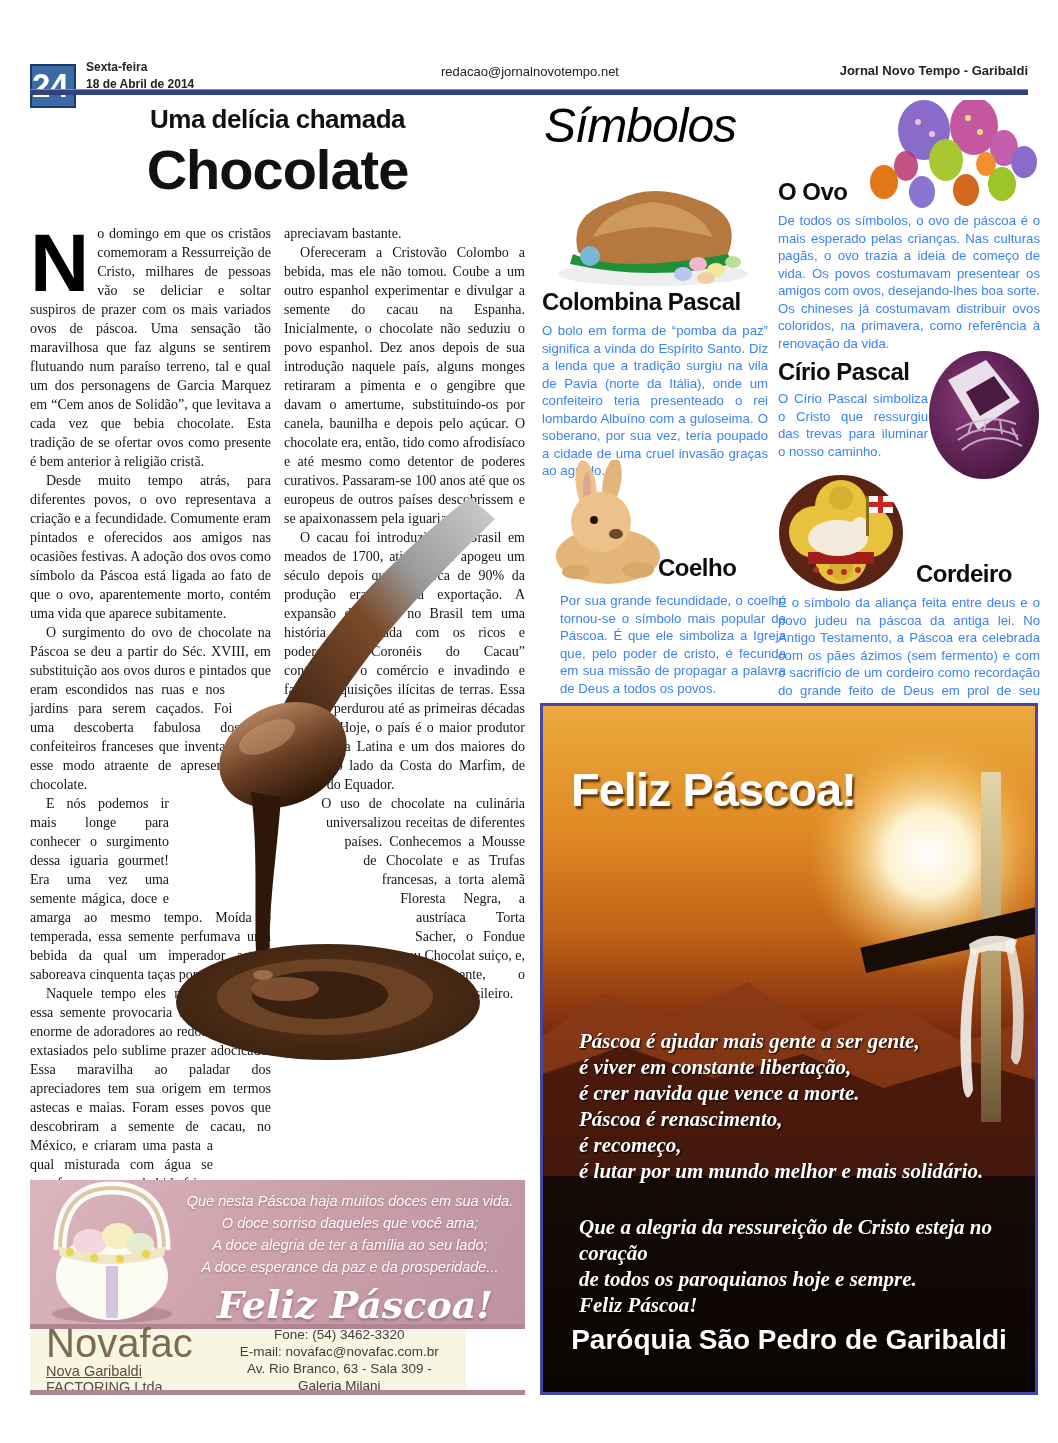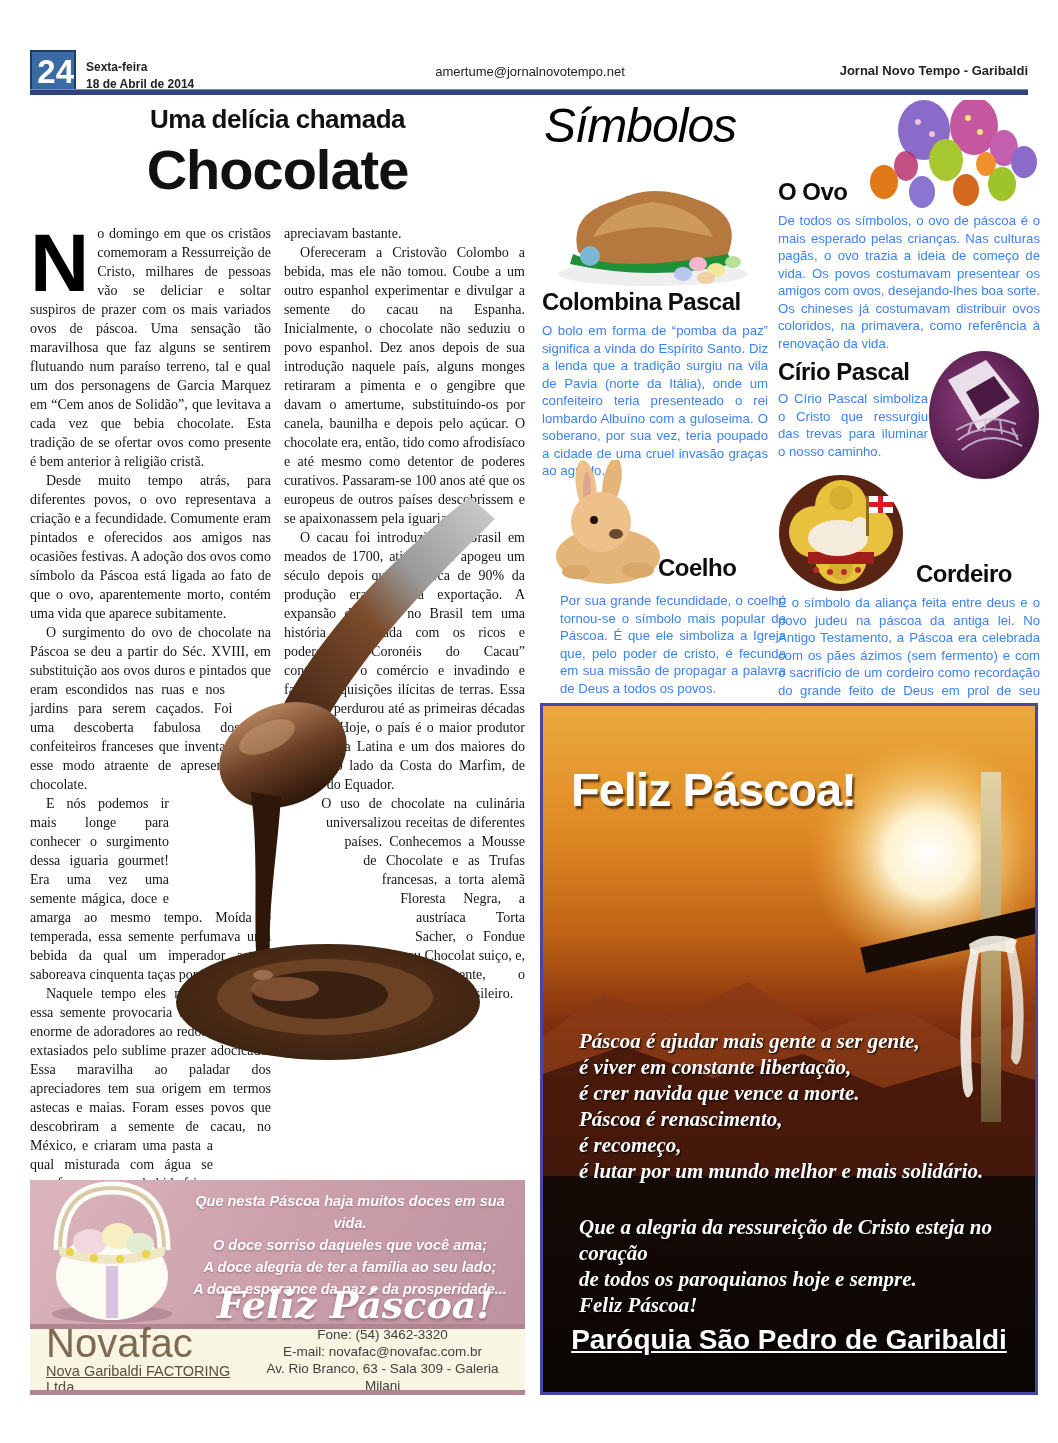--- a/index.html
+++ b/index.html
@@ -1,19 +1,19 @@
 <!DOCTYPE html>
 <html><head>
 <meta charset="utf-8">
 <style>
   html,body{margin:0;padding:0;background:#ffffff;}
   body{width:1058px;height:1443px;position:relative;font-family:"Liberation Sans",sans-serif;color:#111;overflow:hidden;}
 
   
-  .hdr-pagebox{position:absolute;left:30px;top:50px;width:46px;height:44px;background:#3a6ba5;border:2px solid #1d3a6e;box-sizing:border-box;color:#fff;font-weight:bold;font-size:33px;text-align:right;line-height:40px;}
+  .hdr-pagebox{position:absolute;left:30px;top:64px;width:46px;height:44px;background:#3a6ba5;border:2px solid #1d3a6e;box-sizing:border-box;color:#fff;font-weight:bold;font-size:33px;text-align:left;line-height:40px;}
   .hdr-date{position:absolute;left:86px;top:50px;font-size:12px;font-weight:bold;color:#222;line-height:17px;margin-top:9px;}
   .hdr-mail{position:absolute;left:420px;top:64px;width:220px;text-align:center;font-size:13px;color:#222;}
   .hdr-paper{position:absolute;right:30px;top:63px;font-size:13px;font-weight:bold;color:#222;}
   .hdr-rule{position:absolute;left:30px;top:89px;width:998px;height:5px;background:#32427f;border-top:1px solid #7d8bc0;}
 
   
   .article{position:absolute;left:30px;top:104px;width:495px;}
   .kicker{text-align:center;font-size:26px;font-weight:bold;letter-spacing:-0.5px;}
   .headline{text-align:center;font-size:56px;font-weight:bold;letter-spacing:-1px;margin-top:2px;}
   .columns{display:flex;gap:13px;margin-top:22px;}
@@ -25,52 +25,52 @@
   .fr-a{float:right;width:46px;height:118px;shape-outside:polygon(100% 0,0 0,100% 100%);}
   .fr-b{float:right;width:56px;height:100px;}
   .fr-c{float:right;width:58px;height:152px;}
   .fl-a{float:left;width:150px;height:250px;shape-outside:polygon(0 0,26% 14%,88% 52%,58% 100%,0 100%);}
 
   .choc-art{position:absolute;left:165px;top:497px;width:330px;height:575px;pointer-events:none;}
 
   
   .pinkad{position:absolute;left:30px;top:1180px;width:495px;height:220px;}
   .pinkad-top{position:absolute;left:0;top:0;width:495px;height:144px;background:linear-gradient(120deg,#dcb6bd 0%,#cda2ac 45%,#bd93a0 100%);overflow:hidden;}
-  .pinkad-lines{position:absolute;left:150px;top:10px;width:340px;text-align:center;color:#fff;font-style:italic;font-weight:bold;font-size:14.5px;line-height:22px;text-shadow:0 1px 2px rgba(120,70,90,.55);}
+  .pinkad-lines{position:absolute;left:150px;top:10px;width:340px;text-align:center;color:#fff;font-style:italic;font-weight:normal;font-size:14.5px;line-height:22px;text-shadow:0 1px 2px rgba(120,70,90,.55);}
   .pinkad-script{position:absolute;left:160px;top:102px;width:330px;text-align:center;color:#fff;font-family:"DejaVu Serif",serif;font-style:italic;font-weight:bold;font-size:38px;text-shadow:0 2px 3px rgba(120,70,90,.6);}
   .pinkad-bar{position:absolute;left:0;width:495px;height:5px;background:#b08490;}
-  .pinkad-cream{position:absolute;left:0;top:149px;width:495px;height:61px;background:#f8f5e2;display:flex;align-items:center;}
+  .pinkad-cream{position:absolute;left:0;top:149px;width:436px;height:61px;background:#f8f5e2;display:flex;align-items:center;}
   .novafac-name{font-size:40px;color:#7d6a50;line-height:38px;margin-left:16px;}
   .novafac-sub{font-size:14.5px;color:#5c4c3c;text-decoration:underline;margin-left:16px;margin-top:1px;}
   .novafac-contact{margin-left:auto;margin-right:14px;text-align:center;font-size:13.5px;line-height:17px;color:#3f3f3f;}
 
   
   .sym{position:absolute;left:540px;top:98px;width:500px;height:600px;}
   .sym-title{position:absolute;left:4px;top:0;font-size:48px;font-style:italic;letter-spacing:-1px;color:#000;}
   .sym-h{font-size:24px;font-weight:bold;color:#0d0d0d;letter-spacing:-0.5px;}
   .sym-p{font-size:13.2px;line-height:17.5px;text-align:justify;color:#3b82f6;}
   .abs{position:absolute;}
 
   
   .parish{position:absolute;left:540px;top:703px;width:498px;height:692px;border:3px solid #4646a5;box-sizing:border-box;overflow:hidden;background:#0a0504;}
   .parish svg{position:absolute;left:0;top:0;}
   .parish-headline{position:absolute;left:28px;top:56px;font-size:47px;font-weight:bold;color:#fff;letter-spacing:-1px;text-shadow:2px 3px 2px rgba(60,30,5,.8);}
   .poem{position:absolute;left:36px;top:322px;font-family:"Liberation Serif",serif;font-style:italic;font-weight:bold;color:#fff;font-size:21px;line-height:26px;text-shadow:1px 1px 2px #000;}
   .poem2{top:508px;}
-  .parish-sign{position:absolute;left:0;top:618px;width:100%;text-align:center;font-size:28px;font-weight:bold;color:#fff;text-shadow:1px 2px 2px #000;text-decoration:underline;}
+  .parish-sign{position:absolute;left:0;top:618px;width:100%;text-align:center;font-size:28px;font-weight:bold;color:#fff;text-shadow:1px 2px 2px #000;}
 </style>
 </head>
 <body>
 
 <div class="hdr-pagebox">24</div>
 <div class="hdr-date">
   <div>Sexta-feira</div>
   <div>18 de Abril de 2014</div>
 </div>
-<div class="hdr-mail">amertume@jornalnovotempo.net</div>
+<div class="hdr-mail">redacao@jornalnovotempo.net</div>
 <div class="hdr-paper">Jornal Novo Tempo - Garibaldi</div>
 <div class="hdr-rule"></div>
 
 <div class="article">
   <div class="kicker">Uma delícia chamada</div>
   <div class="headline">Chocolate</div>
   <div class="columns">
     <div class="col">
       <p class="noindent"><span class="dropcap">N</span><span>o domingo em que os cristãos comemoram a Ressurreição de Cristo, milhares de pessoas vão se deliciar e soltar suspiros de prazer com os mais variados ovos de páscoa. Uma sensação tão maravilhosa que faz alguns se sentirem flutuando num paraíso terreno, tal e qual um dos personagens de Garcia Marquez em “Cem anos de Solidão”, que levitava a cada vez que bebia chocolate. Esta tradição de se ofertar ovos como presente é bem anterior à religião cristã.</span></p>
       <p><span>Desde muito tempo atrás, para diferentes povos, o ovo representava a criação e a fecundidade. Comumente eram pintados e oferecidos aos amigos nas ocasiões festivas. A adoção dos ovos como símbolo da Páscoa está ligada ao fato de que o ovo, aparentemente morto, contém uma vida que aparece subitamente.</span></p>

